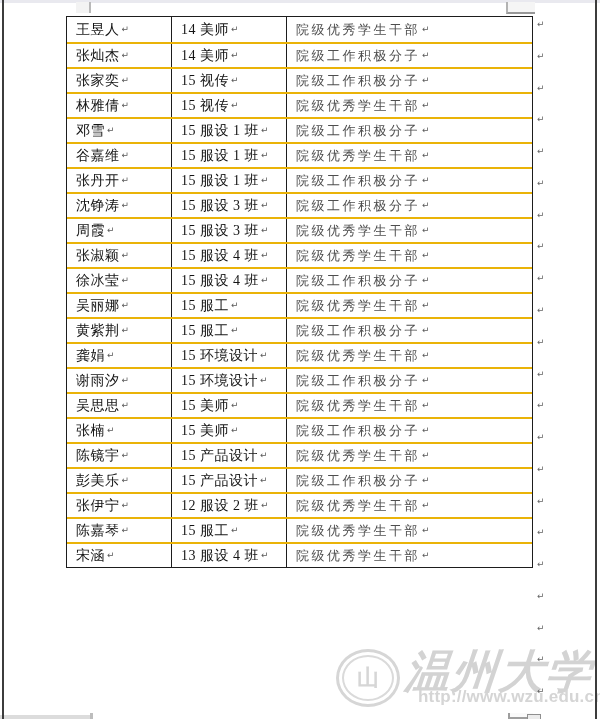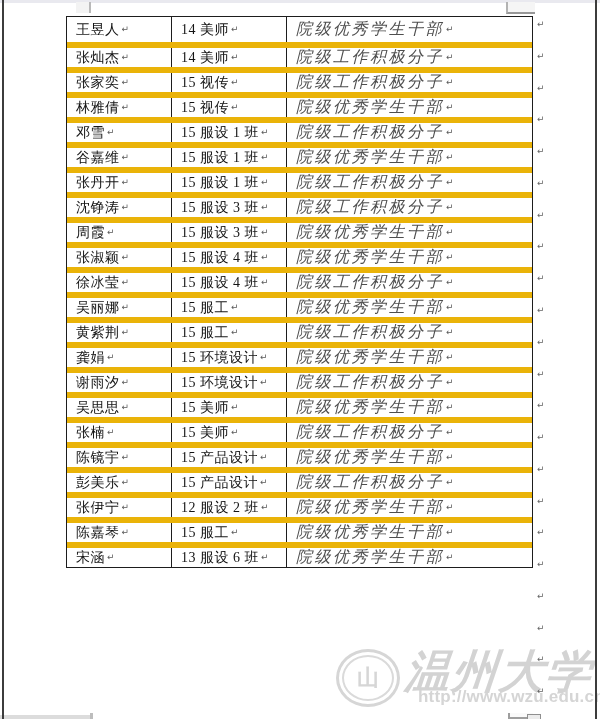--- a/index.html
+++ b/index.html
@@ -15,27 +15,27 @@
         border-left:2px solid #b3b3b3;border-bottom:2px solid #979797;}
   .bottom-strip{position:absolute;left:0;top:715px;width:92px;height:4px;background:#dcdcdc;}
   .tick-bottom-left{position:absolute;left:90px;top:713px;width:3px;height:6px;background:#bdbdbd;}
   .tick-bottom-right{position:absolute;left:508px;top:713px;width:25px;height:6px;background:#fafafa;
         border-left:2px solid #9e9e9e;border-bottom:2px solid #9e9e9e;box-sizing:border-box;}
   .table-handle{position:absolute;left:527px;top:714px;width:12px;height:5px;background:#ececec;
         border:1.5px solid #8f8f8f;}
   
   .awards-table{position:absolute;left:66px;top:16px;width:467px;height:552px;box-sizing:border-box;
         display:grid;grid-template-rows:repeat(22,1fr);border:1.5px solid #1d1d1d;}
-  .trow{display:grid;grid-template-columns:105px 115px 1fr;border-top:6px solid #eab308;min-height:0;}
+  .trow{display:grid;grid-template-columns:105px 115px 1fr;border-top:2px solid #eab308;min-height:0;}
   .trow:first-child{border-top:none;}
   .cell{display:flex;align-items:center;padding-left:9px;border-right:1px solid #1d1d1d;
         overflow:hidden;white-space:nowrap;min-width:0;}
   .cell.c3{border-right:none;}
   .txt-name,.txt-class{font-size:14px;color:#141414;letter-spacing:0.5px;}
-  .txt-award{font-size:16px;color:#4e4e4e;font-style:italic;letter-spacing:2.5px;
+  .txt-award{font-size:13px;color:#4e4e4e;letter-spacing:2.5px;
         font-family:"DejaVu Serif",serif;}
   .pmark{font-size:9px;color:#5a5a5a;margin-left:2px;transform:translateY(-1px);font-style:normal;
         font-family:"DejaVu Sans",sans-serif;}
   
   .rowmarks{position:absolute;left:537px;top:14px;width:14px;height:699px;}
   .rowmark{position:absolute;font-size:9px;color:#666;font-family:"DejaVu Sans",sans-serif;}
   
   .watermark{position:absolute;inset:0;pointer-events:none;mix-blend-mode:multiply;}
   .wm-logo{position:absolute;left:336px;top:649px;width:64px;height:58px;border:3px solid #d6d6d6;
         border-radius:50%;box-sizing:border-box;}
@@ -350,21 +350,21 @@
           <span class="txt-award">院级优秀学生干部</span>
           <span class="pmark">↵</span>
         </div>
       </div>
       <div class="trow">
         <div class="cell c1">
           <span class="txt-name">宋涵</span>
           <span class="pmark">↵</span>
         </div>
         <div class="cell c2">
-          <span class="txt-class">13 服设 6 班</span>
+          <span class="txt-class">13 服设 4 班</span>
           <span class="pmark">↵</span>
         </div>
         <div class="cell c3">
           <span class="txt-award">院级优秀学生干部</span>
           <span class="pmark">↵</span>
         </div>
       </div>
     </div>
   <div class="rowmarks">
       <span class="rowmark" style="top: 5px;">↵</span>

